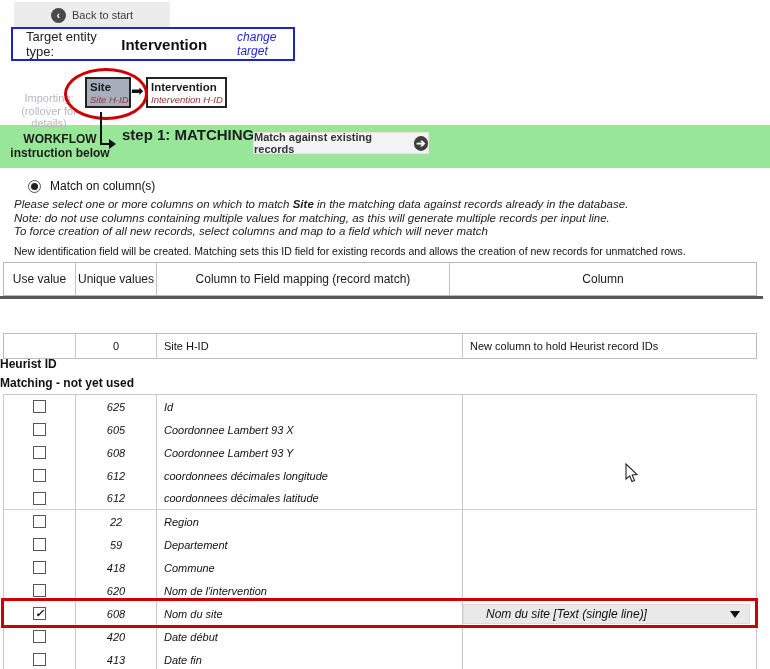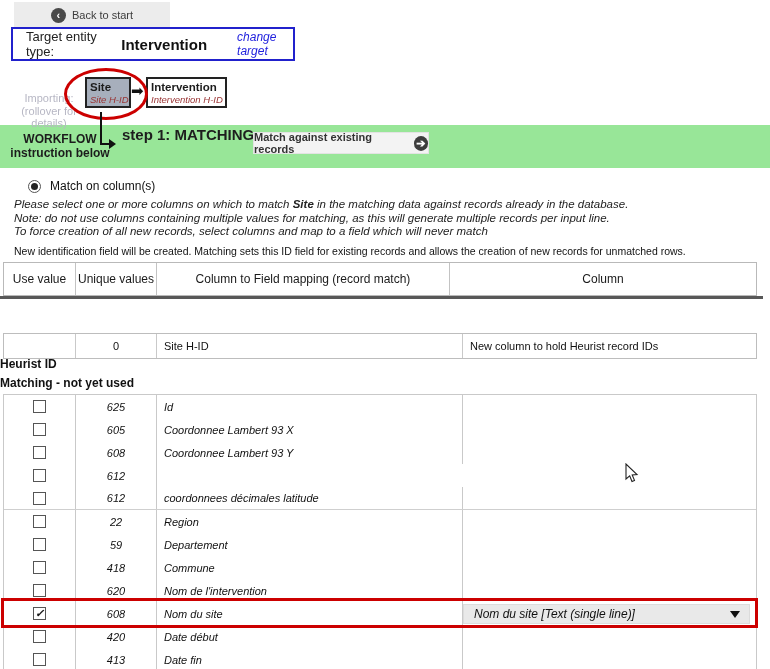--- a/index.html
+++ b/index.html
@@ -82,21 +82,21 @@
   .match-table { position:absolute; left:3px; top:394px; width:754px;
     border-left:1px solid #c9c9c9; border-right:1px solid #c9c9c9; border-top:1px solid #c9c9c9; background:#fff; }
   .m-row { display:flex; height:23px;font-style:italic; }
   .m-row.sep { border-bottom:1px solid #cfcfcf; }
   .m-row .dcell { font-size:11px; }
   .cb { width:13px; height:13px; border:1px solid #555; background:#fff; display:flex;
     align-items:center; justify-content:center; font-size:11px; line-height:1; color:#1a1a1a; cursor:pointer; }
   .cb.checked::after { content:"\2713"; font-weight:bold; }
 
   .map-select { position:relative; width:287px; height:20px; margin-top:1px; background:#e9e9e9;
-    border:1px solid #dcdcdc; display:flex; align-items:center; padding-left:10px;
+    border:1px solid #dcdcdc; display:flex; align-items:center; padding-left:22px;
     font-size:12px; color:#111; cursor:pointer; }
   .map-select .caret { position:absolute; right:9px; top:6px; width:0; height:0;
     border-left:5px solid transparent; border-right:5px solid transparent; border-top:7px solid #111; }
 
   .red-rect { position:absolute; left:1px; top:598px; width:757px; height:30px;
     border:3px solid #cc0000; z-index:6; pointer-events:none; }
 
   .cursor { position:absolute; left:624px; top:463px; z-index:9; pointer-events:none; }
 </style>
 </head>
@@ -201,20 +201,21 @@
         </div>
       <div class="dcell c2 center">608</div>
       <div class="dcell c3 padded">Coordonnee Lambert 93 Y</div>
       <div class="dcell c4"></div>
     </div>
     <div class="m-row">
       <div class="dcell c1 center">
           <span class="cb"></span>
         </div>
       <div class="dcell c2 center">612</div>
+      <div class="dcell c3 padded">coordonnees décimales longitude</div>
       <div class="dcell c4"></div>
     </div>
     <div class="m-row sep">
       <div class="dcell c1 center">
           <span class="cb"></span>
         </div>
       <div class="dcell c2 center">612</div>
       <div class="dcell c3 padded">coordonnees décimales latitude</div>
       <div class="dcell c4"></div>
     </div>

